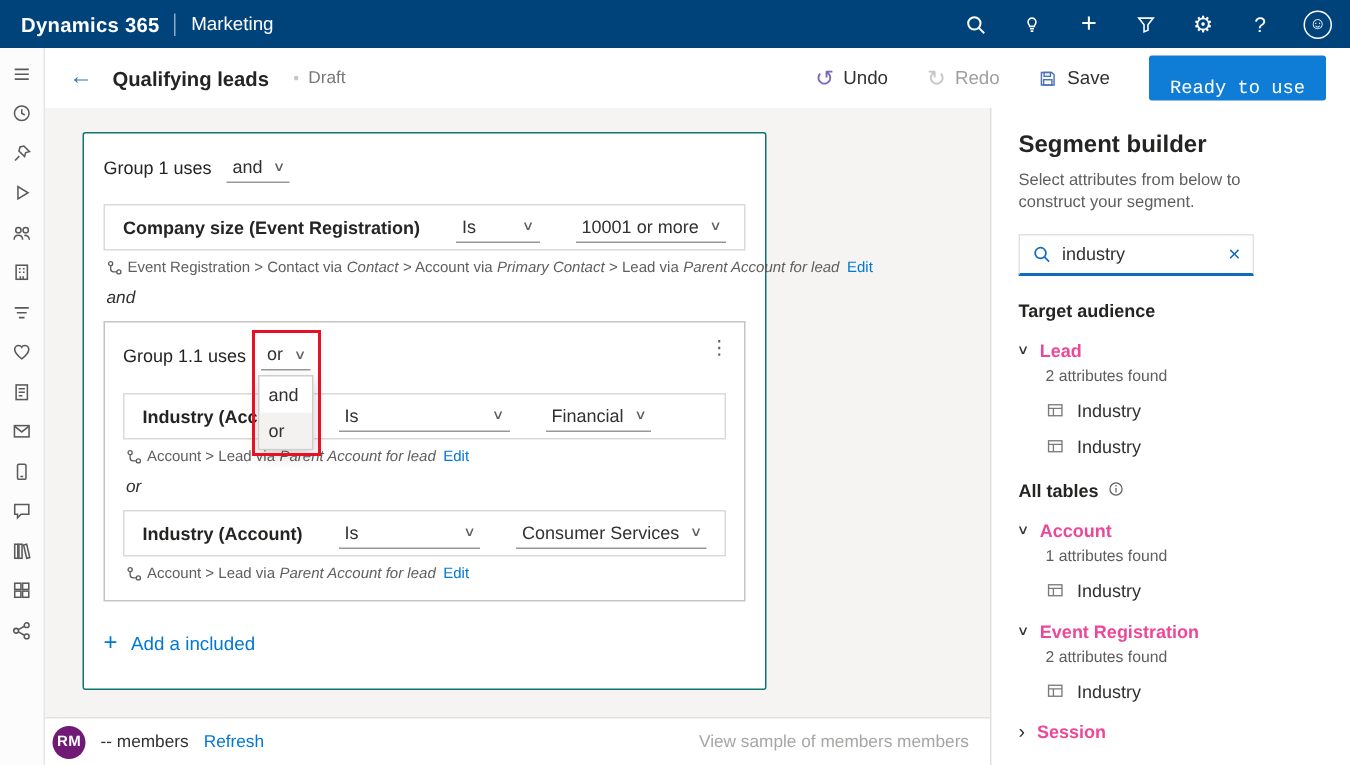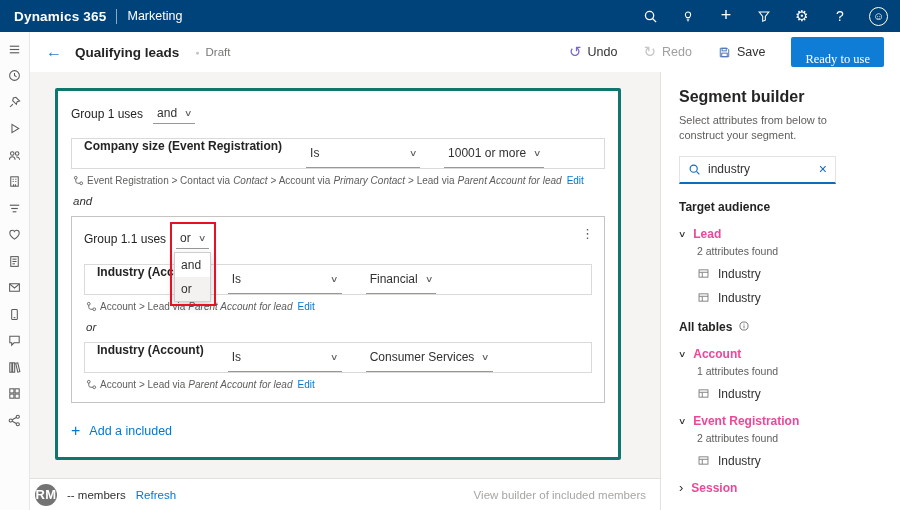--- a/index.html
+++ b/index.html
@@ -27,50 +27,50 @@
 .back{color:#2b79c6;font-size:16px;margin-right:13px;cursor:pointer}
 .cmd-title{font-size:13.5px;font-weight:bold;color:#252423}
 .draft-dot{font-size:7px;color:#c8c6c4;margin:0 6px 0 16px}
 .draft{font-size:11.5px;color:#797775}
 .cmd-actions{margin-left:auto;display:flex;align-items:center;gap:26px}
 .cmd-btn{display:flex;align-items:center;gap:6px;font-size:12.5px;color:#323130;cursor:pointer;white-space:nowrap}
 .undo-ic{color:#7b68c4;font-size:15px}
 .cmd-btn.disabled{color:#a19f9d}
 .redo-ic{color:#c8c6c4;font-size:15px}
 .save-ic svg{display:block}
-.ready-btn{background:#0f7cd6;color:#fff;border:none;height:28px;padding:15px 14px;font-size:12.5px;font-family:Liberation Serif, serif;border-radius:2px;cursor:pointer}
+.ready-btn{background:#0f7cd6;color:#fff;border:none;height:28px;padding:15px 14px;font-size:12.5px;font-family:Liberation Mono, monospace;border-radius:2px;cursor:pointer}
 
 
 .canvas{position:absolute;left:30px;top:72px;width:630px;height:406px;background:#f5f4f2;overflow:hidden;z-index:5}
-.groupbox{position:absolute;left:25px;top:16px;width:566px;min-height:372px;background:#fff;border:3px solid #0f766e;border-radius:2px;padding:13px 13px 2px}
+.groupbox{position:absolute;left:25px;top:16px;width:456px;min-height:372px;background:#fff;border:1px solid #0f766e;border-radius:2px;padding:13px 13px 2px}
 .grp-head{display:flex;align-items:center;gap:10px;margin-bottom:14px}
 .grp-label{color:#252423}
 .dd{display:inline-flex;align-items:center;gap:8px;border-bottom:1px solid #9a9896;padding:2px 4px 3px;cursor:pointer;background:#fff;white-space:nowrap}
 .chev{font-size:8.5px;color:#605e5c;transform:scaleX(1.35);display:inline-block}
 .dd.op{width:114px;justify-content:space-between}
-.cond{display:flex;height:31px;border:1px solid #dcdad8;background:#fff;padding:0 12px;gap:24px}
+.cond{display:flex;align-items:center;height:31px;border:1px solid #dcdad8;background:#fff;padding:0 12px;gap:24px}
 .fld{font-weight:bold;color:#252423;white-space:nowrap}
 .path{display:flex;align-items:center;gap:3px;font-size:10px;color:#605e5c;margin:6px 0 0 2px;white-space:nowrap}
 .path i{font-style:italic}
 .edit{color:#0078d4;cursor:pointer;margin-left:2px}
 .connector{font-style:italic;font-size:11.5px;color:#323130;margin:9px 0 9px 2px}
 .subgroup{position:relative;border:1px solid #c6c4c2;background:#fff;padding:12px;margin-top:2px}
 .kebab{position:absolute;right:10px;top:9px;color:#605e5c;font-size:13px;cursor:pointer}
 .op-wrap{position:relative;display:inline-block}
 .red-box{position:absolute;left:-6px;top:-7px;width:46px;height:84px;border:2px solid #e81123;z-index:7;pointer-events:none}
 .dd-popup{position:absolute;left:-2px;top:23px;width:37px;background:#fff;border:1px solid #d0cecc;box-shadow:0 4px 9px rgba(0,0,0,.18);z-index:6}
 .dd-opt{padding:5px 6px;font-size:12px;color:#323130;cursor:pointer}
 .dd-opt.selected{background:#f3f2f1}
 .sub-first{margin-top:15px}
 .addsub{display:flex;align-items:center;gap:9px;color:#0078d4;margin-top:20px;cursor:pointer;font-size:12.5px}
 .addsub .plus-g{font-size:16px;line-height:1}
 
 
 .footer{position:absolute;left:30px;bottom:0;width:630px;height:32px;background:#fff;border-top:1px solid #e3e1df;display:flex;align-items:center;padding:0 14px 0 5px;gap:10px;z-index:10}
-.avatar{width:22px;height:22px;border-radius:50%;background:#737373;color:#fff;font-size:13px;font-weight:bold;display:flex;align-items:center;justify-content:center;letter-spacing:.3px}
+.avatar{width:22px;height:22px;border-radius:50%;background:#701a75;color:#fff;font-size:10px;font-weight:bold;display:flex;align-items:center;justify-content:center;letter-spacing:.3px}
 .members{font-size:11.5px;color:#323130}
 .refresh{font-size:11.5px;color:#0078d4;cursor:pointer}
 .sample{margin-left:auto;font-size:11.5px;color:#a8a6a4}
 
 
 .panel{position:absolute;left:660px;top:72px;width:192px;bottom:0;background:#fff;border-left:1px solid #e3e1df;padding:16px 16px 0 18px;overflow:hidden;z-index:10}
 .panel-title{font-size:16px;font-weight:bold;color:#252423}
 .panel-sub{font-size:11px;color:#605e5c;margin-top:7px;line-height:1.4;width:188px}
 .searchbox{margin-top:12px;height:28px;display:flex;align-items:center;border:1px solid #e5e3e1;border-bottom:2px solid #0f6cbd;padding:0 8px;gap:7px;background:#fff}
 .search-ic svg{display:block}
@@ -366,21 +366,21 @@
       <span class="plus-g">+</span>
       <span>Add a included</span>
     </div>
   </div>
 </div>
 
 <div class="footer">
   <span class="avatar">RM</span>
   <span class="members">-- members</span>
   <span class="refresh">Refresh</span>
-  <span class="sample">View builder of included members</span>
+  <span class="sample">View sample of members members</span>
 </div>
 
 <div class="panel">
   <div class="panel-title">Segment builder</div>
   <div class="panel-sub">Select attributes from below to construct your segment.</div>
 
   <div class="searchbox">
     <span class="search-ic">
         <svg width="13" height="13" viewBox="0 0 16 16">
           <circle cx="7" cy="7" r="4.4" fill="none" stroke="#0f6cbd" stroke-width="1.4"></circle>

